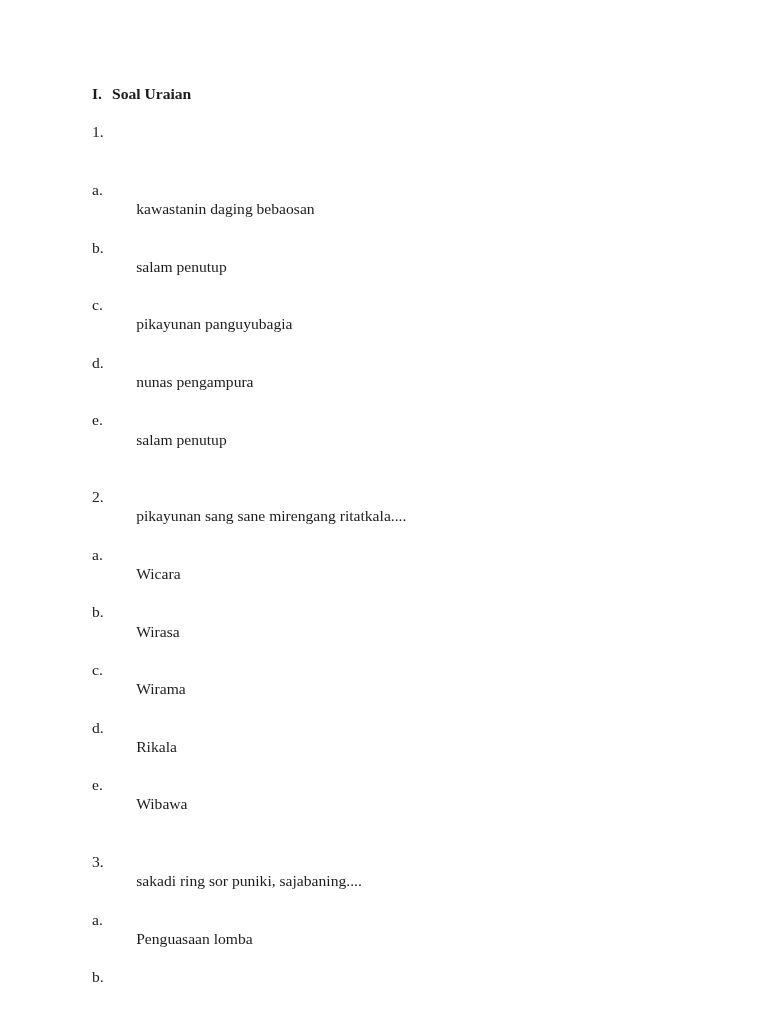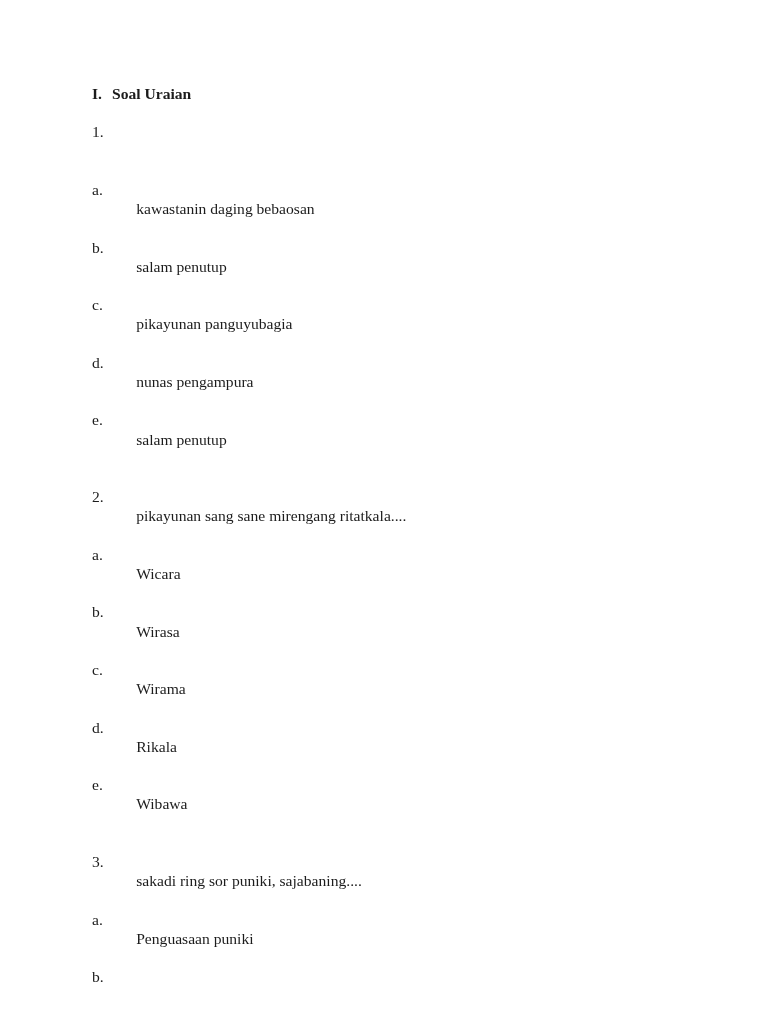--- a/index.html
+++ b/index.html
@@ -122,21 +122,21 @@
     </div>
 
     <div class="question">
       <div class="qline just">
         <span class="marker">3.</span>
       </div>
       <div class="qline">
         <span>sakadi ring sor puniki, sajabaning....</span>
       </div>
       <div class="opt">
-        <span class="marker">a.</span><span>Penguasaan puniki</span>
+        <span class="marker">a.</span><span>Penguasaan lomba</span>
       </div>
       <div class="opt">
         <span class="marker">b.</span>
       </div>
 
     </div>
 
   </div>
 </div>
 

